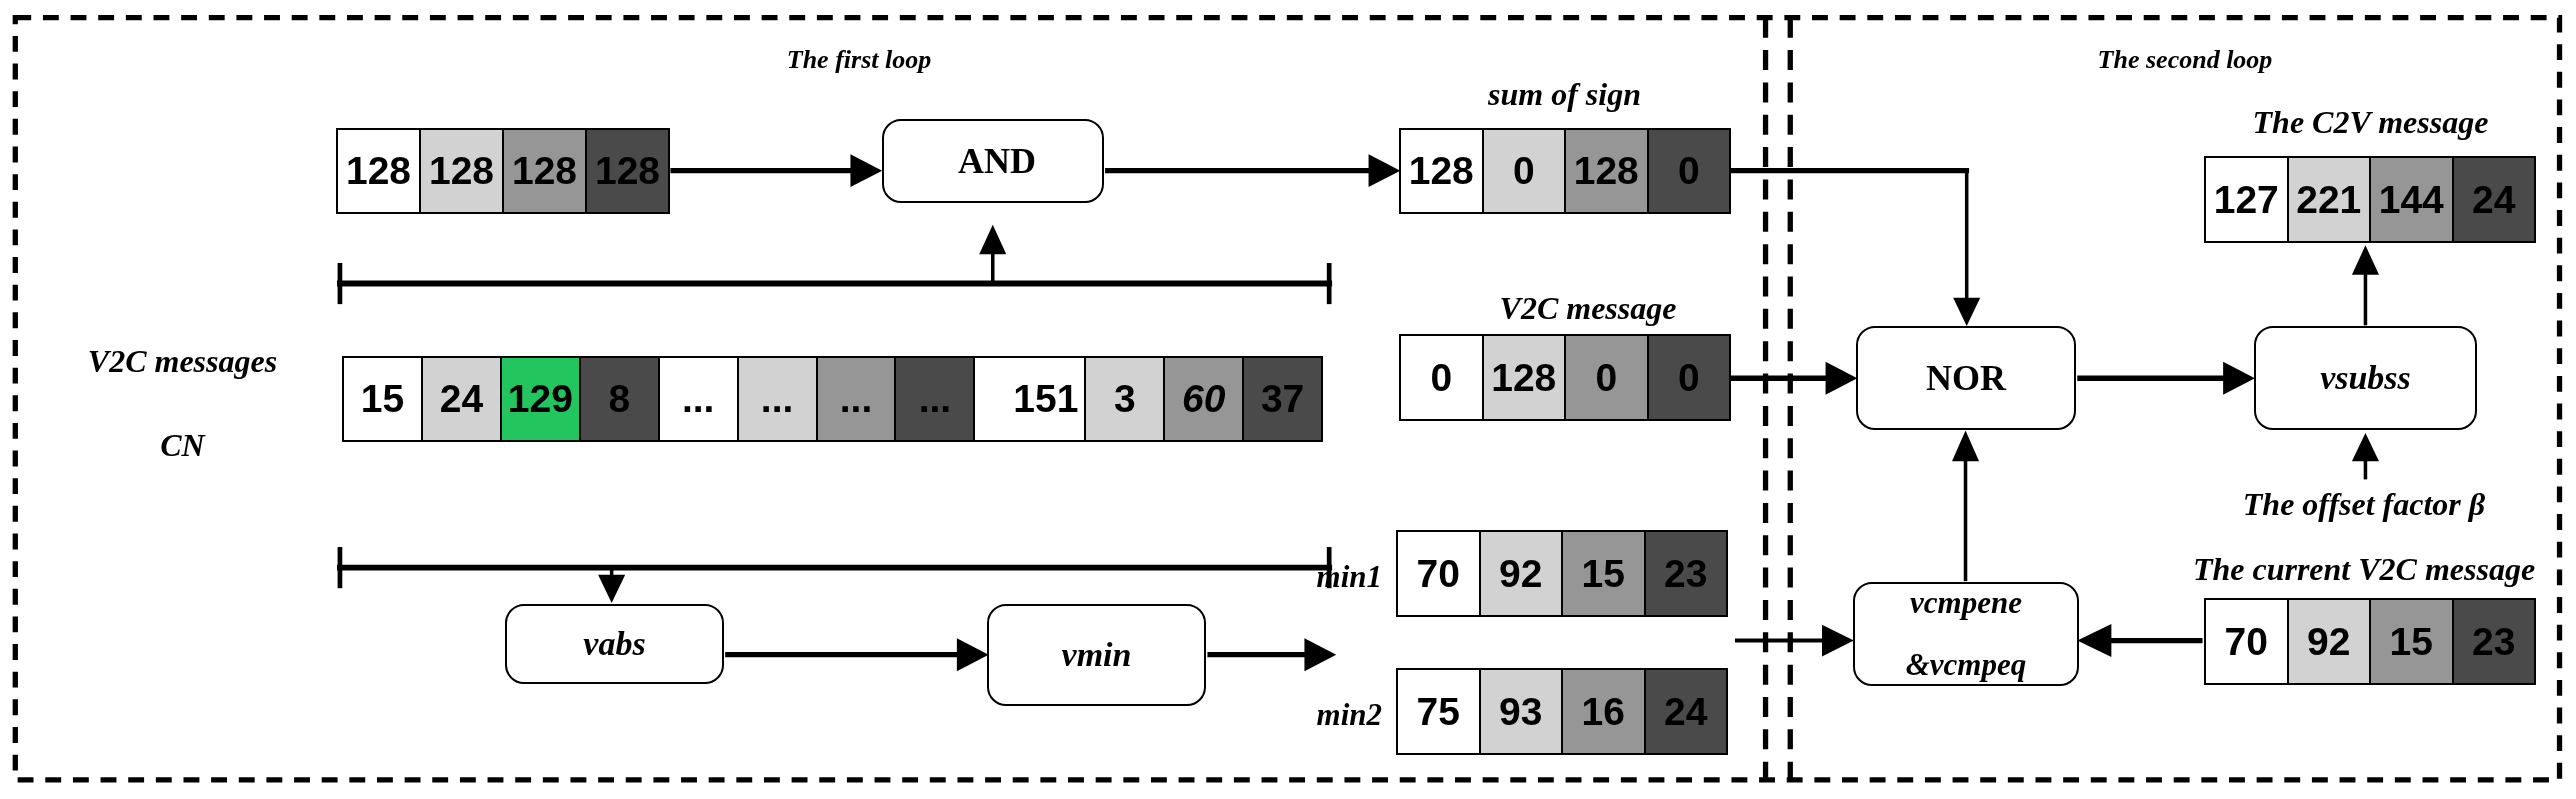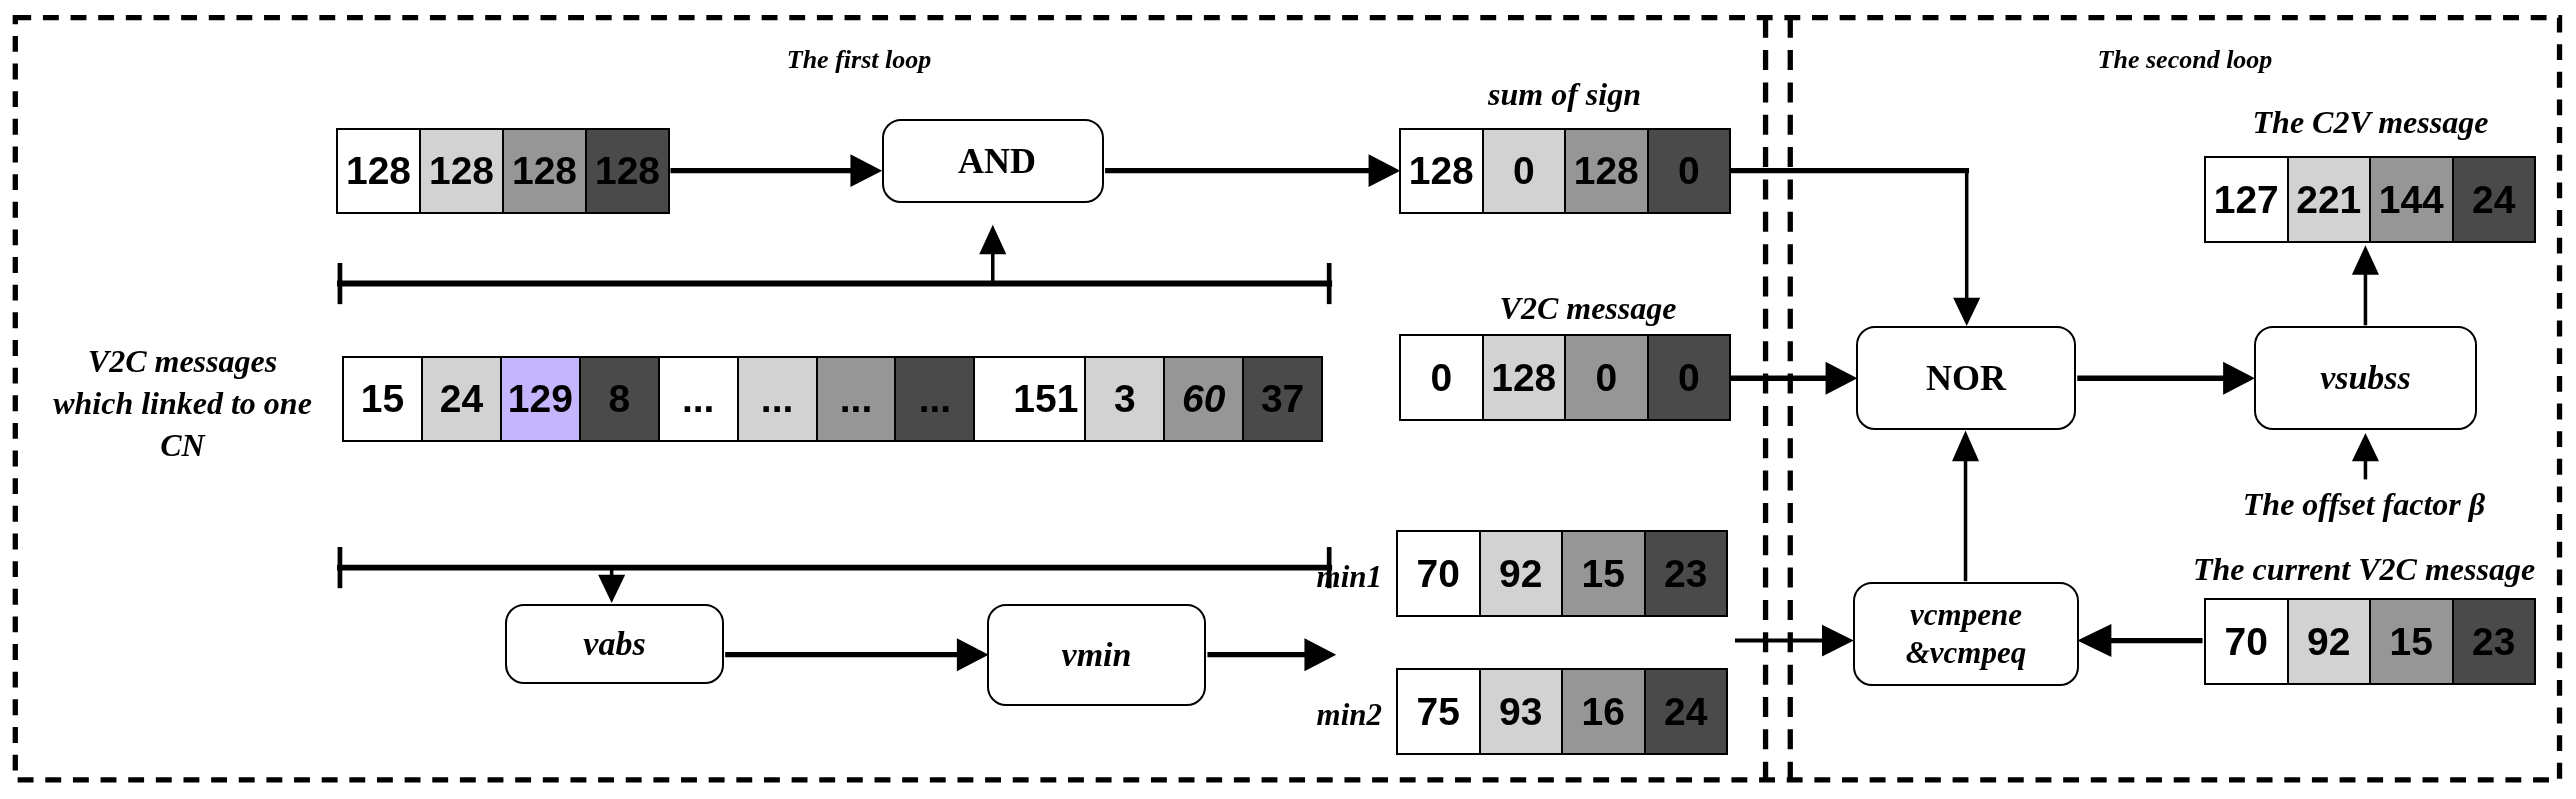--- a/index.html
+++ b/index.html
@@ -117,21 +117,21 @@
     <line x1="4022" y1="815" x2="4022" y2="782" stroke="#000" stroke-width="6"></line>
     <polygon points="4022,736 3999,784 4045,784" fill="#000"></polygon>
   </g>
 </svg>
 
 <div class="lbl lbl-title" style="left:565px;top:39px;width:588px;">The first loop</div>
 <div class="lbl lbl-title" style="left:1891px;top:39px;width:588px;">The second loop</div>
 
 <div class="lbl" style="left:23.5px;top:340px;width:318px;white-space:normal;">
   <span>V2C messages</span><br>
-  <span>which linked to one</span><br>
+  <br>
   <span>CN</span>
 </div>
 
 <div class="lbl" style="left:1395px;top:73px;width:339px;">sum of sign</div>
 
 <div class="lbl" style="left:1382px;top:245px;width:412px;white-space:normal;">
   <br>
   <span>V2C message</span>
 </div>
 
@@ -152,21 +152,21 @@
 </div>
 <div class="opbox" style="left:987px;top:604px;width:219px;height:102px;">
   <span class="op-italic">vmin</span>
 </div>
 <div class="opbox" style="left:1856px;top:326px;width:220px;height:104px;">
   <span class="op-plain">NOR</span>
 </div>
 <div class="opbox" style="left:2254px;top:326px;width:223px;height:104px;">
   <span class="op-italic">vsubss</span>
 </div>
-<div class="opbox" style="left:1853px;top:582px;width:226px;height:104px;">
+<div class="opbox" style="left:1853px;top:582px;width:226px;height:104px;justify-content:space-between;">
   <span class="op-italic-sm">vcmpene</span>
   <span class="op-italic-sm">&amp;vcmpeq</span>
 </div>
 
 <div class="vector" style="left:336px;top:128px;width:334px;height:86px;">
     <div class="cell" style="background: rgb(255, 255, 255);">128</div>
     <div class="cell" style="background: rgb(210, 210, 210);">128</div>
     <div class="cell" style="background: rgb(150, 150, 150);">128</div>
     <div class="cell" style="background: rgb(74, 74, 74);">128</div>
   </div>
@@ -181,21 +181,21 @@
 <div class="vector" style="left:1399px;top:334px;width:332px;height:87px;">
     <div class="cell" style="background: rgb(255, 255, 255);">0</div>
     <div class="cell" style="background: rgb(210, 210, 210);">128</div>
     <div class="cell" style="background: rgb(150, 150, 150);">0</div>
     <div class="cell" style="background: rgb(74, 74, 74);">0</div>
   </div>
 
 <div class="vector" style="left:342px;top:356px;width:981px;height:86px;">
     <div class="cell" style="background: rgb(255, 255, 255);">15</div>
     <div class="cell" style="background: rgb(210, 210, 210);">24</div>
-    <div class="cell" style="background: #c4b5fd;">129</div>
+    <div class="cell" style="background: #22c55e;">129</div>
     <div class="cell" style="background: rgb(74, 74, 74);">8</div>
     <div class="cell" style="background: rgb(255, 255, 255);">...</div>
     <div class="cell" style="background: rgb(210, 210, 210);">...</div>
     <div class="cell" style="background: rgb(150, 150, 150);">...</div>
     <div class="cell" style="background: rgb(74, 74, 74);">...</div>
     <div class="cell" style="background: rgb(255, 255, 255); padding-left: 32px;">151</div>
     <div class="cell" style="background: rgb(210, 210, 210);">3</div>
     <div class="cell" style="background: rgb(150, 150, 150); font-style: italic;">60</div>
     <div class="cell" style="background: rgb(74, 74, 74);">37</div>
   </div>

